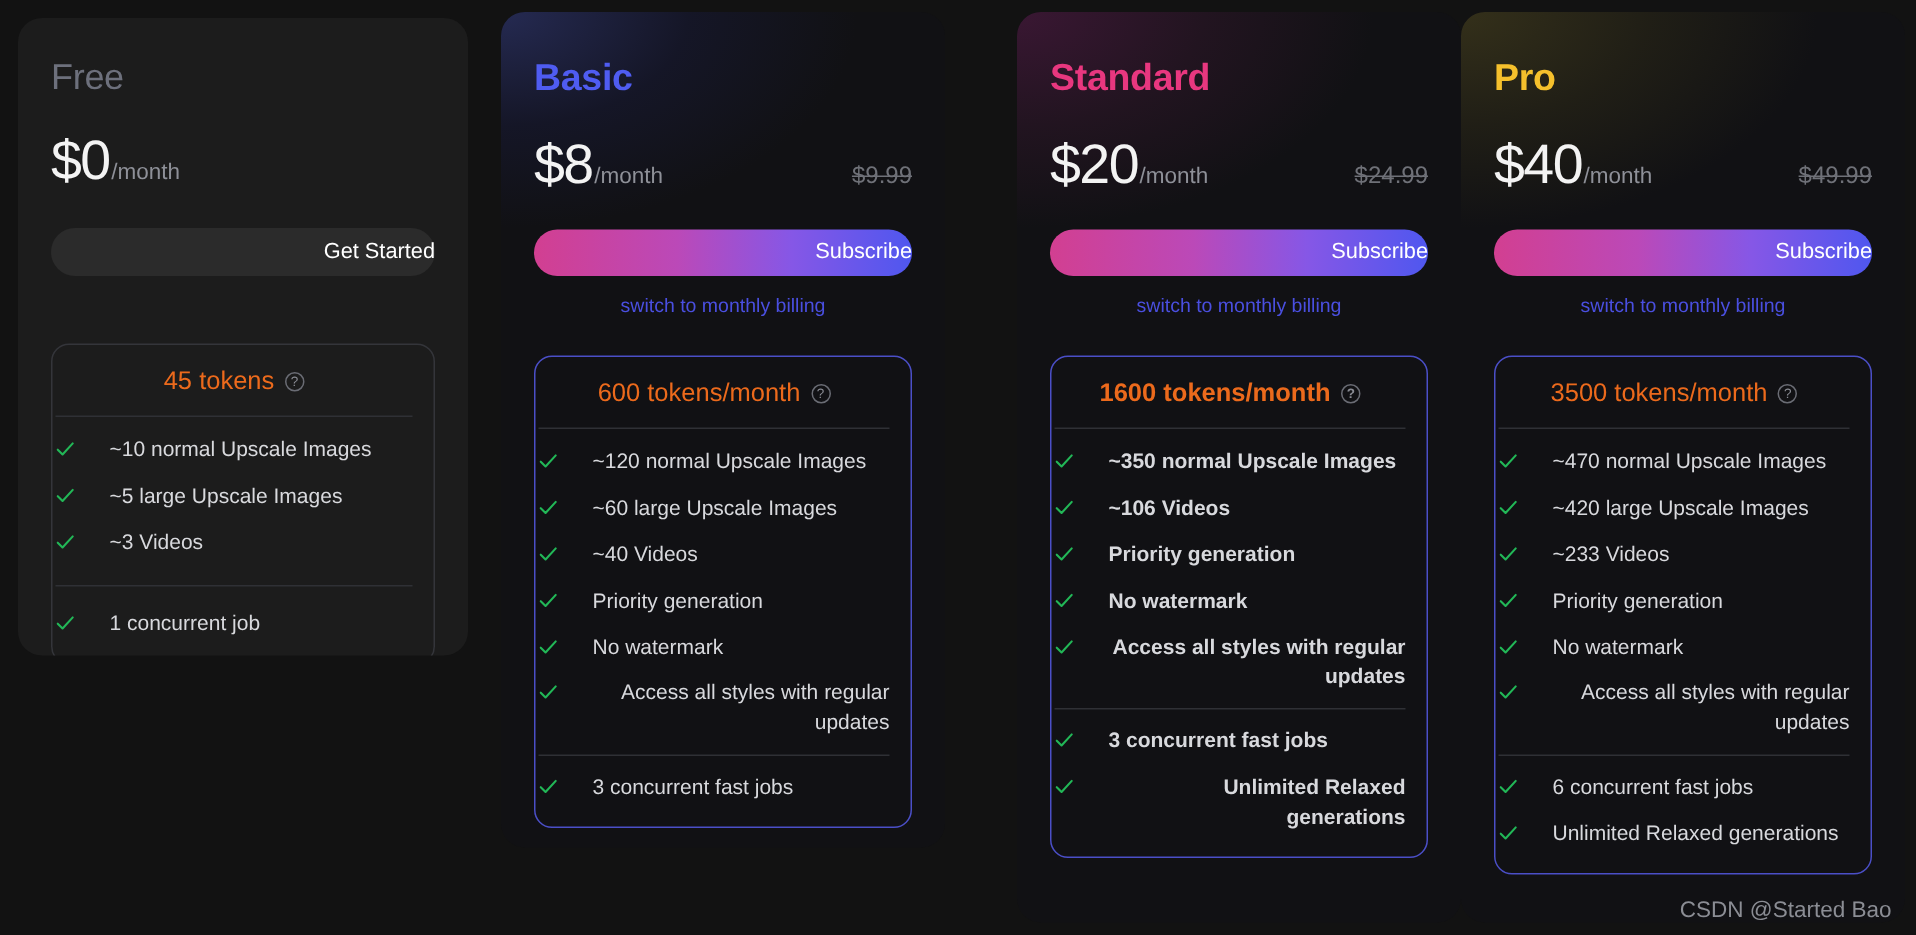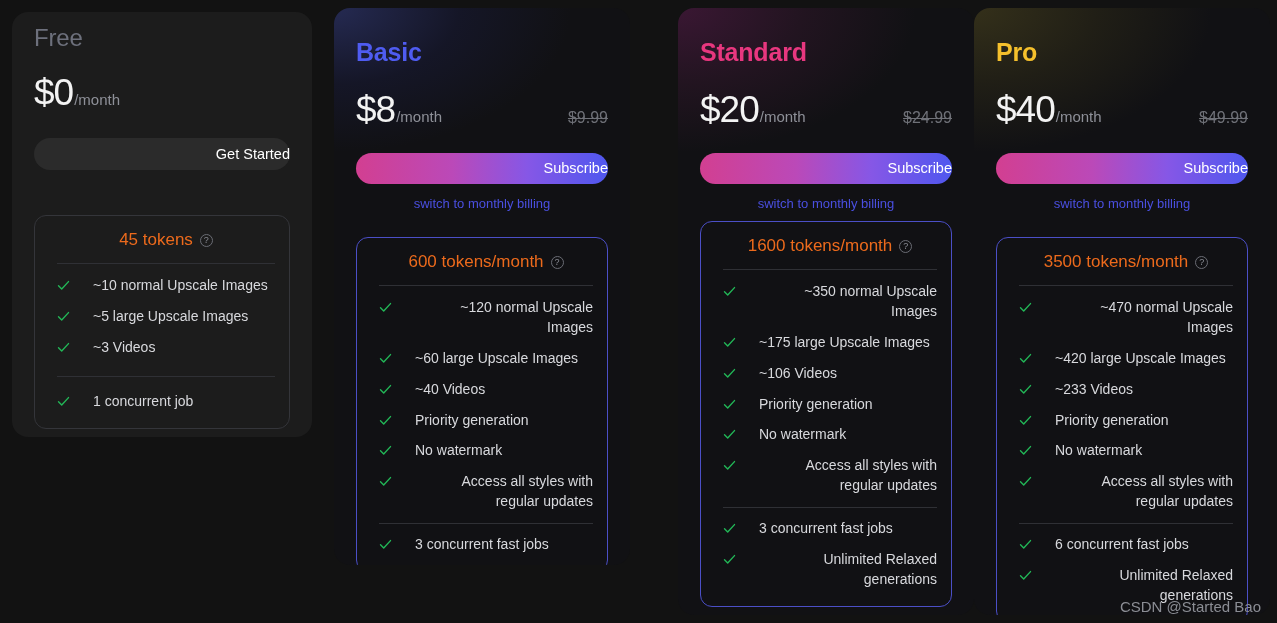--- a/index.html
+++ b/index.html
@@ -127,21 +127,21 @@
     text-align: center;
     color: #4a4fe0;
     font-size: 13px;
     margin-top: 12px;
     cursor: pointer;
   }
 
   
   .panel {
     border-radius: 12px;
-    padding: 14px 14px 16px 22px;
+    padding: 14px 14px 16px 2px;
   }
   .panel-gray { border: 1px solid #34353a; }
   .panel-blue { border: 1px solid #4b4fc7; }
 
   .tokens-row {
     display: flex;
     align-items: center;
     justify-content: center;
     gap: 7px;
     padding-bottom: 13px;
@@ -206,21 +206,21 @@
   }
 </style>
 </head>
 <body>
 
 <div id="root">
 
   <div class="card card-free">
     <div class="card-glow"></div>
     <div class="card-inner">
-      <div class="plan-title title-free" style="margin-top:12px;">Free</div>
+      <div class="plan-title title-free" style="margin-top:26px;">Free</div>
       <div class="price-row" style="margin-top:22px;">
         <span class="price-main">$0</span>
         <span class="price-period">/month</span>
       </div>
       <button class="btn btn-gray" style="margin-top:27px;">Get Started</button>
 
       <div class="panel panel-gray" style="margin-top:45px;">
         <div class="tokens-row">
           <span class="tokens-label">45 tokens</span>
           <span class="info-icon">?</span>
@@ -355,42 +355,34 @@
     <div class="card-inner">
       <div class="plan-title title-standard" style="margin-top:30px;">Standard</div>
       <div class="price-row" style="margin-top:24px;">
         <span class="price-main">$20</span>
         <span class="price-period">/month</span>
         <span class="price-old">$24.99</span>
       </div>
       <button class="btn btn-gradient" style="margin-top:25px;">Subscribe</button>
       <a class="switch-link">switch to monthly billing</a>
 
-      <div class="panel panel-blue" style="margin-top:10px;">
+      <div class="panel panel-blue" style="margin-top:26px;font-weight:bold;">
         <div class="tokens-row">
           <span class="tokens-label">1600 tokens/month</span>
           <span class="info-icon">?</span>
         </div>
         <div class="divider"></div>
         <div>
           <div class="feat">
             <span class="check">
                 <svg width="13" height="13" viewBox="0 0 13 13">
                   <path d="M1.5 6.8 L4.7 10 L11.5 2.6" fill="none" stroke="#22b757" stroke-width="1.4" stroke-linecap="round" stroke-linejoin="round"></path>
                 </svg>
               </span>
             <span class="feat-text">~350 normal Upscale Images</span>
-          </div>
-          <div class="feat">
-            <span class="check">
-                <svg width="13" height="13" viewBox="0 0 13 13">
-                  <path d="M1.5 6.8 L4.7 10 L11.5 2.6" fill="none" stroke="#22b757" stroke-width="1.4" stroke-linecap="round" stroke-linejoin="round"></path>
-                </svg>
-              </span>
-            <span class="feat-text">~175 large Upscale Images</span>
           </div>
           <div class="feat">
             <span class="check">
                 <svg width="13" height="13" viewBox="0 0 13 13">
                   <path d="M1.5 6.8 L4.7 10 L11.5 2.6" fill="none" stroke="#22b757" stroke-width="1.4" stroke-linecap="round" stroke-linejoin="round"></path>
                 </svg>
               </span>
             <span class="feat-text">~106 Videos</span>
           </div>
           <div class="feat">

